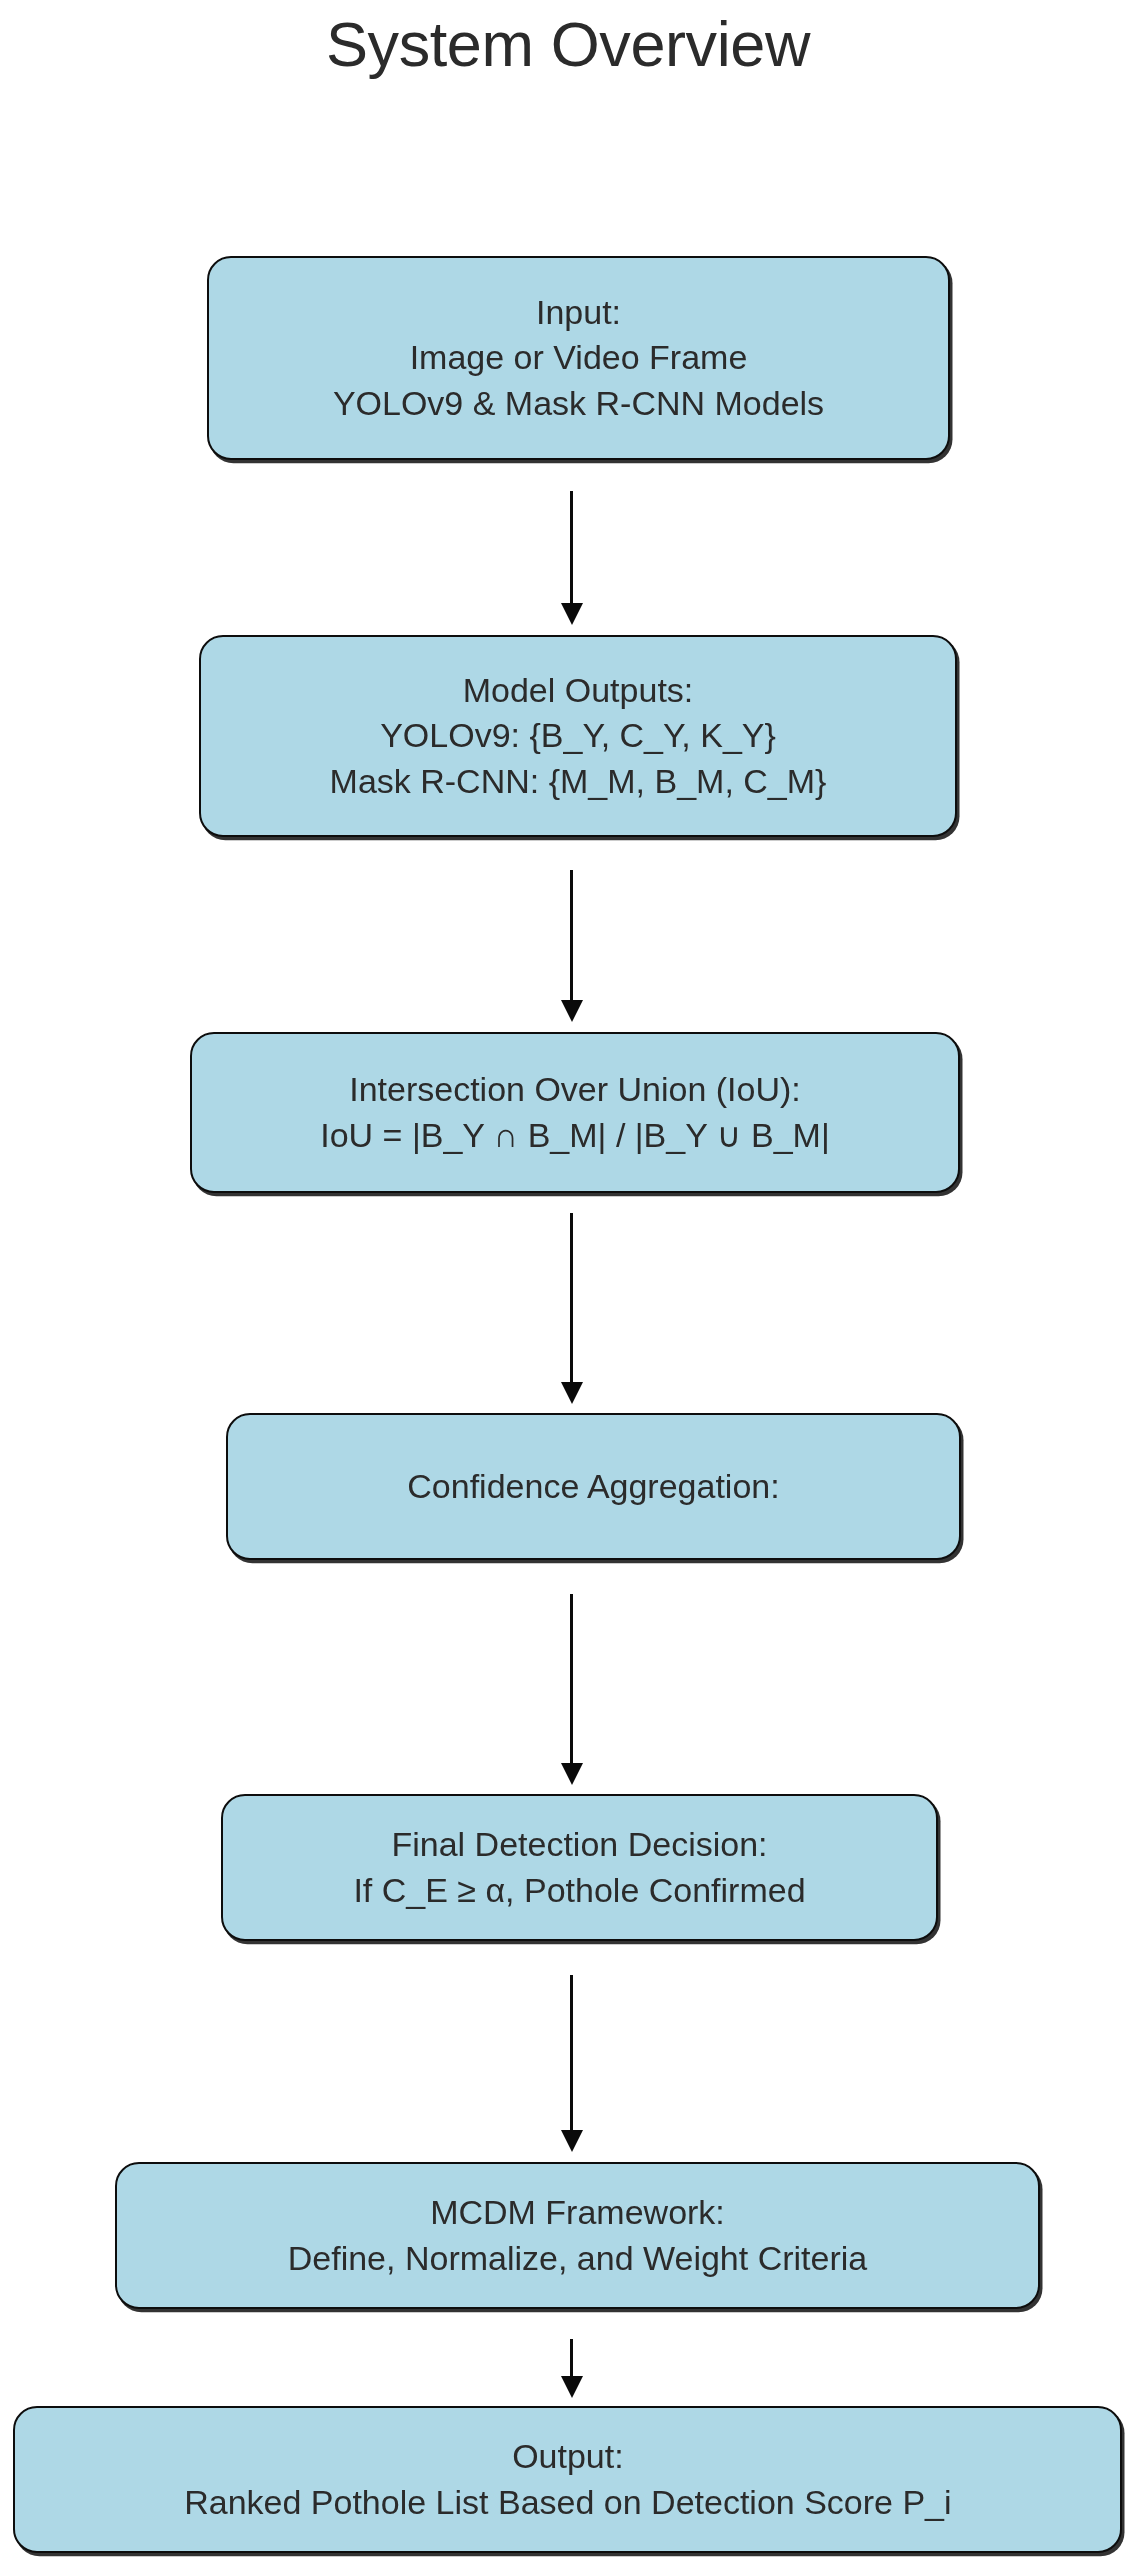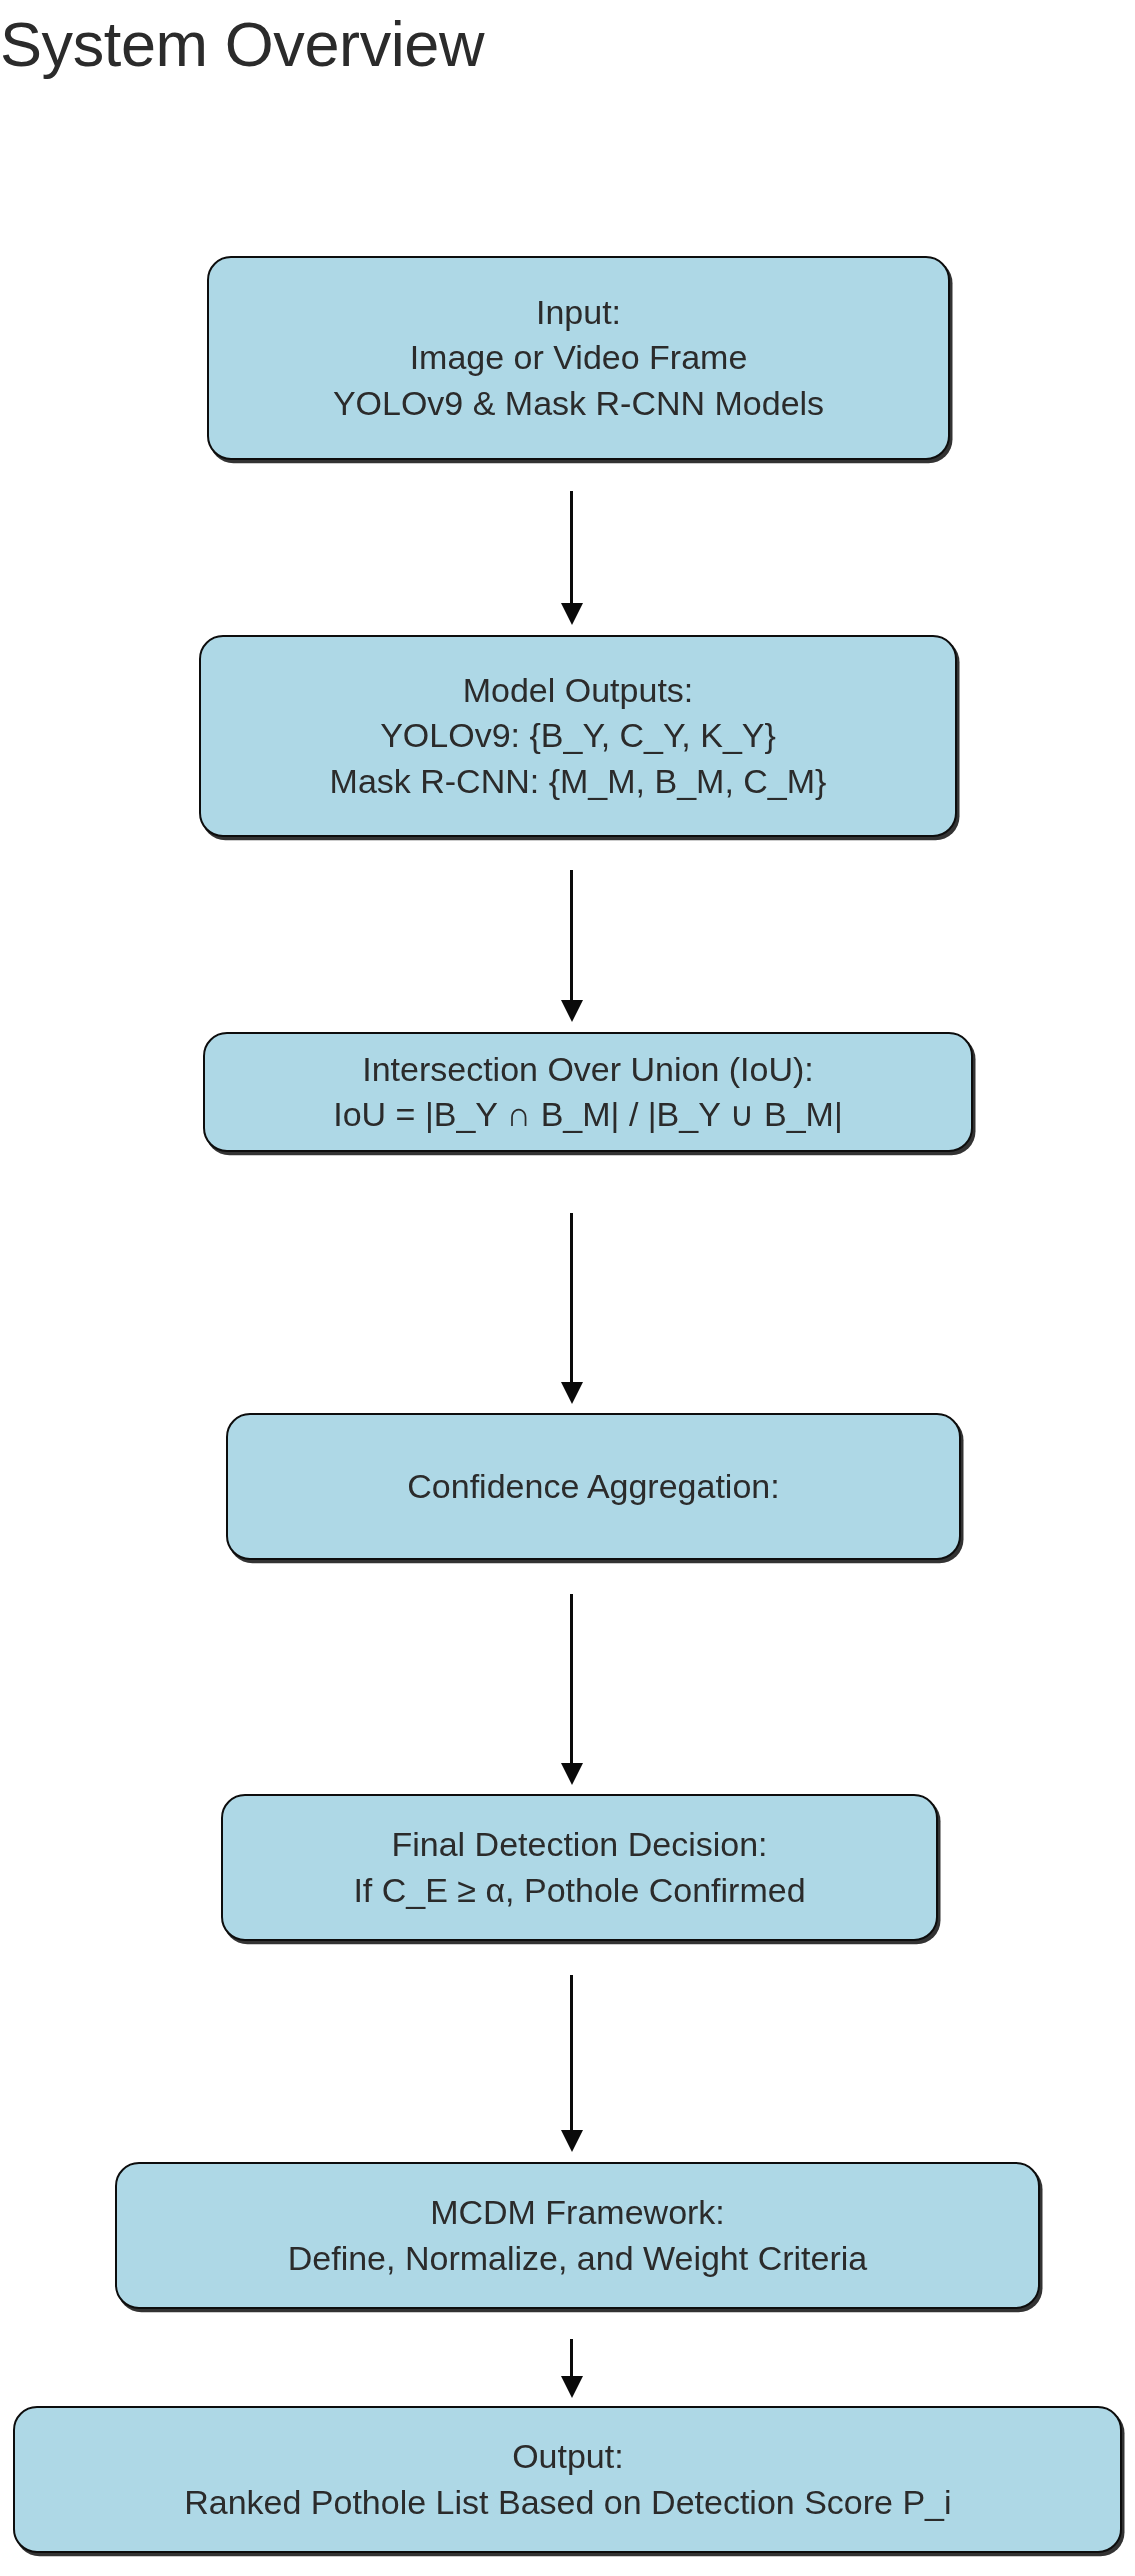--- a/index.html
+++ b/index.html
@@ -20,21 +20,21 @@
     inset: 0;
     width: 1136px;
     height: 2576px;
   }
 
   .title {
     position: absolute;
     left: 0;
     top: 13.4px;
     width: 1136px;
-    text-align: left;
+    text-align: center;
     font-size: 63px;
     line-height: 1.0;
     color: #2b2b2b;
     font-weight: 400;
     letter-spacing: -0.4px;
     white-space: nowrap;
   }
 
   .node {
     position: absolute;
@@ -55,21 +55,21 @@
     display: block;
     font-size: 34px;
     line-height: 1.33;
     white-space: nowrap;
     color: #2b2b2b;
   }
 
   
   #node-0 { left: 207px;  top: 256px;  width: 743px;  height: 204px; }
   #node-1 { left: 199px;  top: 635px;  width: 758px;  height: 202px; }
-  #node-2 { left: 190px;  top: 1032px; width: 770px;  height: 120px; margin-left: 13px; }
+  #node-2 { left: 190px;  top: 1032px; width: 770px;  height: 161px; }
   #node-3 { left: 210px;  top: 1413px; width: 735px;  height: 147px; margin-left: 16px; }
   #node-4 { left: 221px;  top: 1794px; width: 717px;  height: 147px; }
   #node-5 { left: 115px;  top: 2162px; width: 925px; height: 147px; }
   #node-6 { left: 13.4px;   top: 2406px; width: 1109px; height: 147px; }
 
   
   .arrow {
     position: absolute;
     width: 33px;
   }

